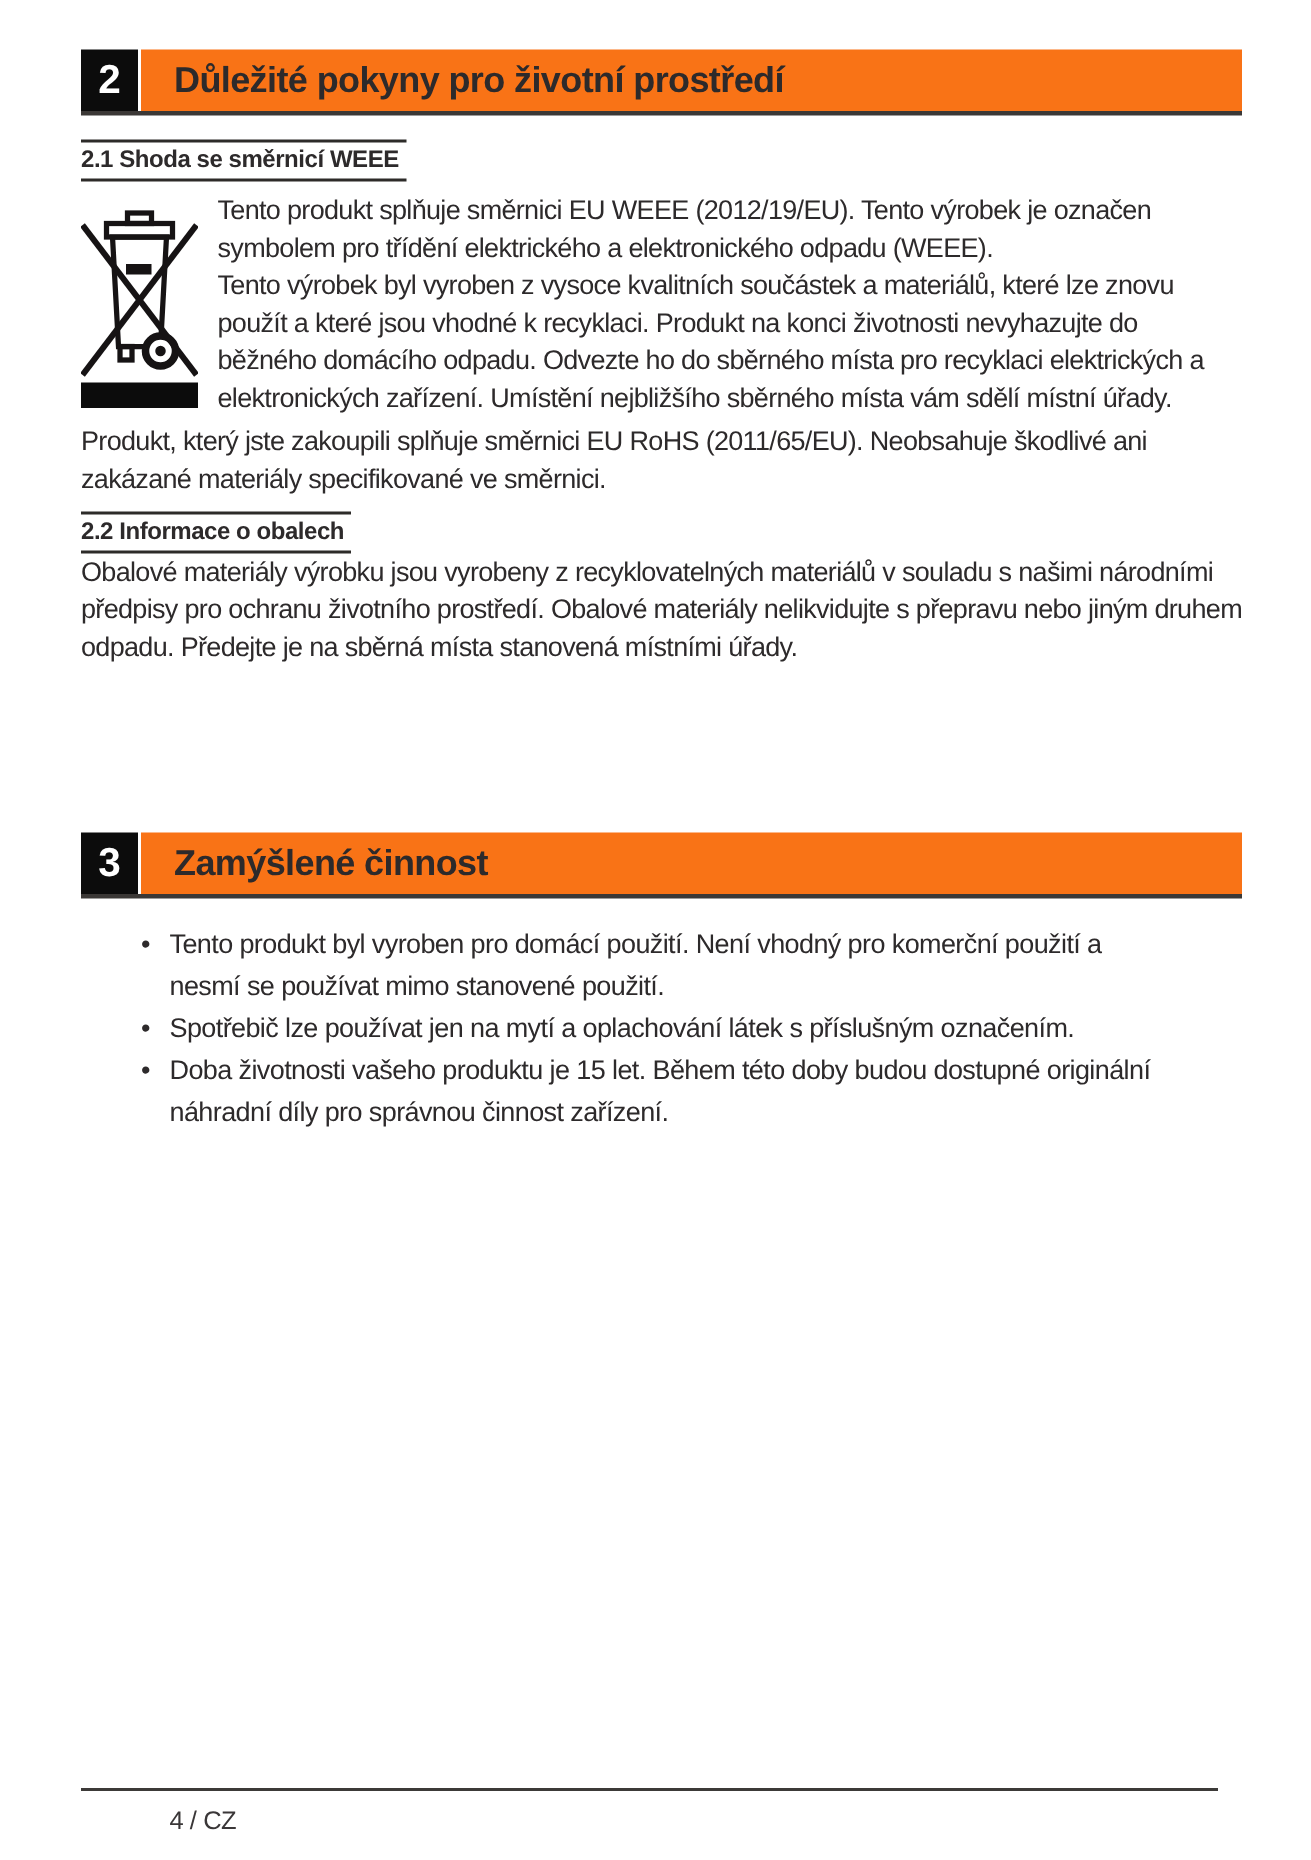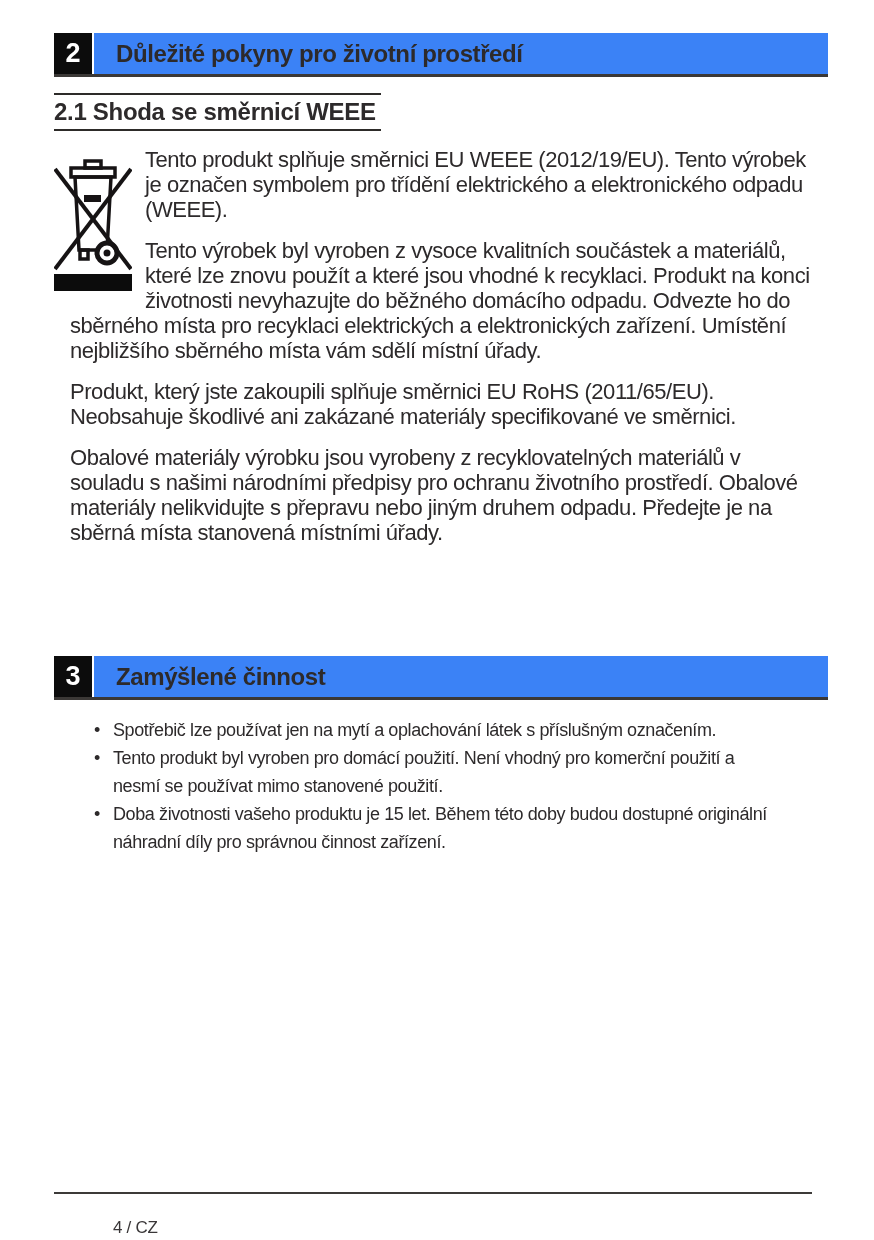--- a/index.html
+++ b/index.html
@@ -29,54 +29,54 @@
     background: #0c0c0c;
     color: #ffffff;
     display: flex;
     align-items: center;
     justify-content: center;
     font-size: 27px;
     font-weight: bold;
   }
   .band-title {
     flex: 1;
-    background: #3b82f6;
+    background: #f97316;
     margin-left: 2px;
     display: flex;
     align-items: center;
     padding-left: 22px;
     font-size: 24px;
     font-weight: bold;
     letter-spacing: -0.4px;
   }
 
   
   .subheading {
     display: table;
-    font-size: 24px;
+    font-size: 16px;
     font-weight: bold;
     letter-spacing: -0.3px;
     border-top: 2px solid #2d2b29;
     border-bottom: 2px solid #2d2b29;
     padding: 3px 5px 3px 0;
     margin: 0;
   }
   .subheading--weee { margin-top: 16px; }
   .subheading--pack { margin-top: 9px; }
 
   .weee-block { margin-top: 7px; }
   .weee-figure {
     float: left;
     width: 78px;
     height: 145px;
     margin-right: 13px;
   }
   p.body-text {
-    margin: 16px;
-    font-size: 22px;
+    margin: 0;
+    font-size: 18px;
     line-height: 25px;
     letter-spacing: -0.45px;
   }
   .rohs { clear: left; margin-top: 4px; }
   .pack-body { margin-top: 1px; }
 
   
   ul.bullets {
     list-style: none;
     margin: 16px 0 0 0;
@@ -100,21 +100,21 @@
   
   .footer {
     position: absolute;
     left: 54px;
     right: 62px;
     top: 1192px;
     border-top: 2px solid #3c3a38;
     display: flex;
     justify-content: space-between;
     align-items: baseline;
-    padding-top: 24px;
+    padding-top: 10px;
     font-size: 17px;
     letter-spacing: -0.3px;
     color: #3a3738;
   }
   .footer .footer-left { padding-left: 59px; }
 </style>
 </head>
 <body>
 
 <div class="page">
@@ -143,30 +143,31 @@
         </svg>
       </div>
       <p class="body-text">Tento produkt splňuje směrnici EU WEEE (2012/19/EU).  Tento výrobek je označen symbolem pro třídění elektrického a elektronického odpadu (WEEE).</p>
       <p class="body-text">Tento výrobek byl vyroben z vysoce kvalitních součástek a materiálů, které lze znovu použít a které jsou vhodné k recyklaci. Produkt na konci životnosti nevyhazujte do běžného domácího odpadu. Odvezte ho do sběrného místa pro recyklaci elektrických a elektronických zařízení. Umístění nejbližšího sběrného místa vám sdělí místní úřady.</p>
     </div>
 
     <div class="rohs">
       <p class="body-text">Produkt, který jste zakoupili splňuje směrnici EU RoHS (2011/65/EU).  Neobsahuje škodlivé ani zakázané materiály specifikované ve směrnici.</p>
     </div>
 
+    <h3 class="subheading subheading--pack">2.2 Informace o obalech</h3>
     <p class="body-text pack-body">Obalové materiály výrobku jsou vyrobeny z recyklovatelných materiálů v souladu s našimi národními předpisy pro ochranu životního prostředí. Obalové materiály nelikvidujte s přepravu nebo jiným druhem odpadu. Předejte je na sběrná místa stanovená místními úřady.</p>
 
     <div class="band band--use">
       <div class="num-box">3</div>
       <div class="band-title">Zamýšlené činnost</div>
     </div>
 
     <ul class="bullets">
+      <li>Tento produkt byl vyroben pro domácí použití. Není vhodný pro komerční použití a nesmí se používat mimo stanovené použití.</li>
       <li>Spotřebič lze používat jen na mytí a oplachování látek s příslušným označením.</li>
-      <li>Tento produkt byl vyroben pro domácí použití. Není vhodný pro komerční použití a nesmí se používat mimo stanovené použití.</li>
       <li>Doba životnosti vašeho produktu je 15 let. Během této doby budou dostupné originální náhradní díly pro správnou činnost zařízení.</li>
     </ul>
 
   </div>
 
   <div class="footer">
     <span class="footer-left">4 / CZ</span>
   </div>
 </div>
 

